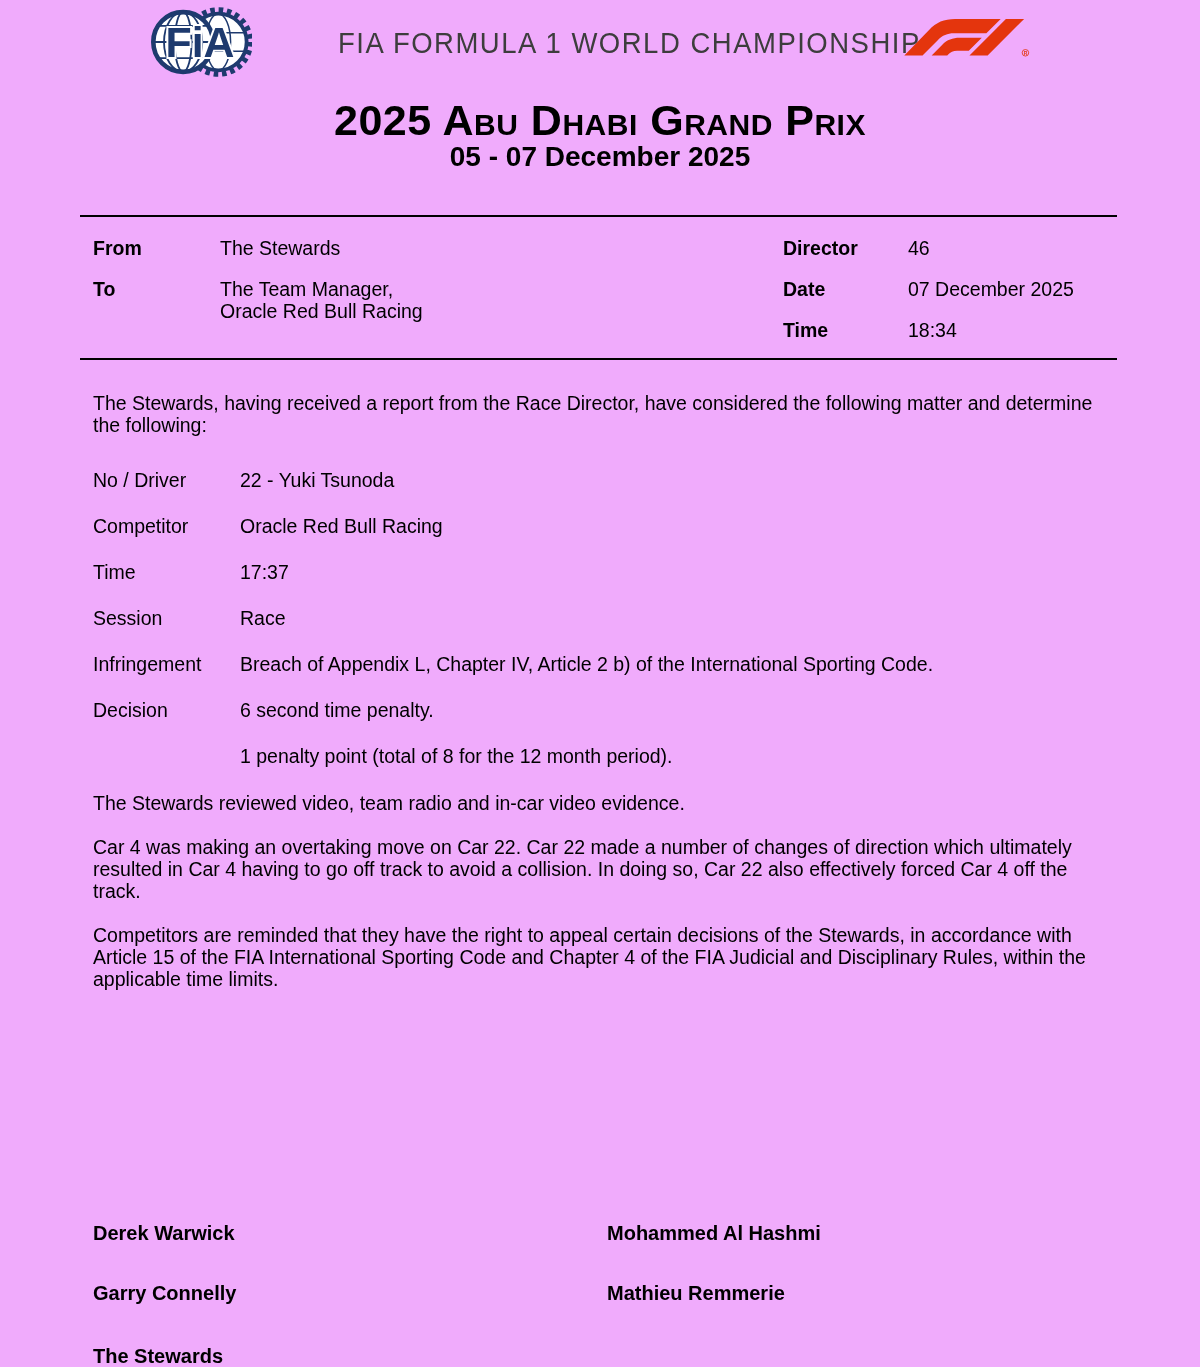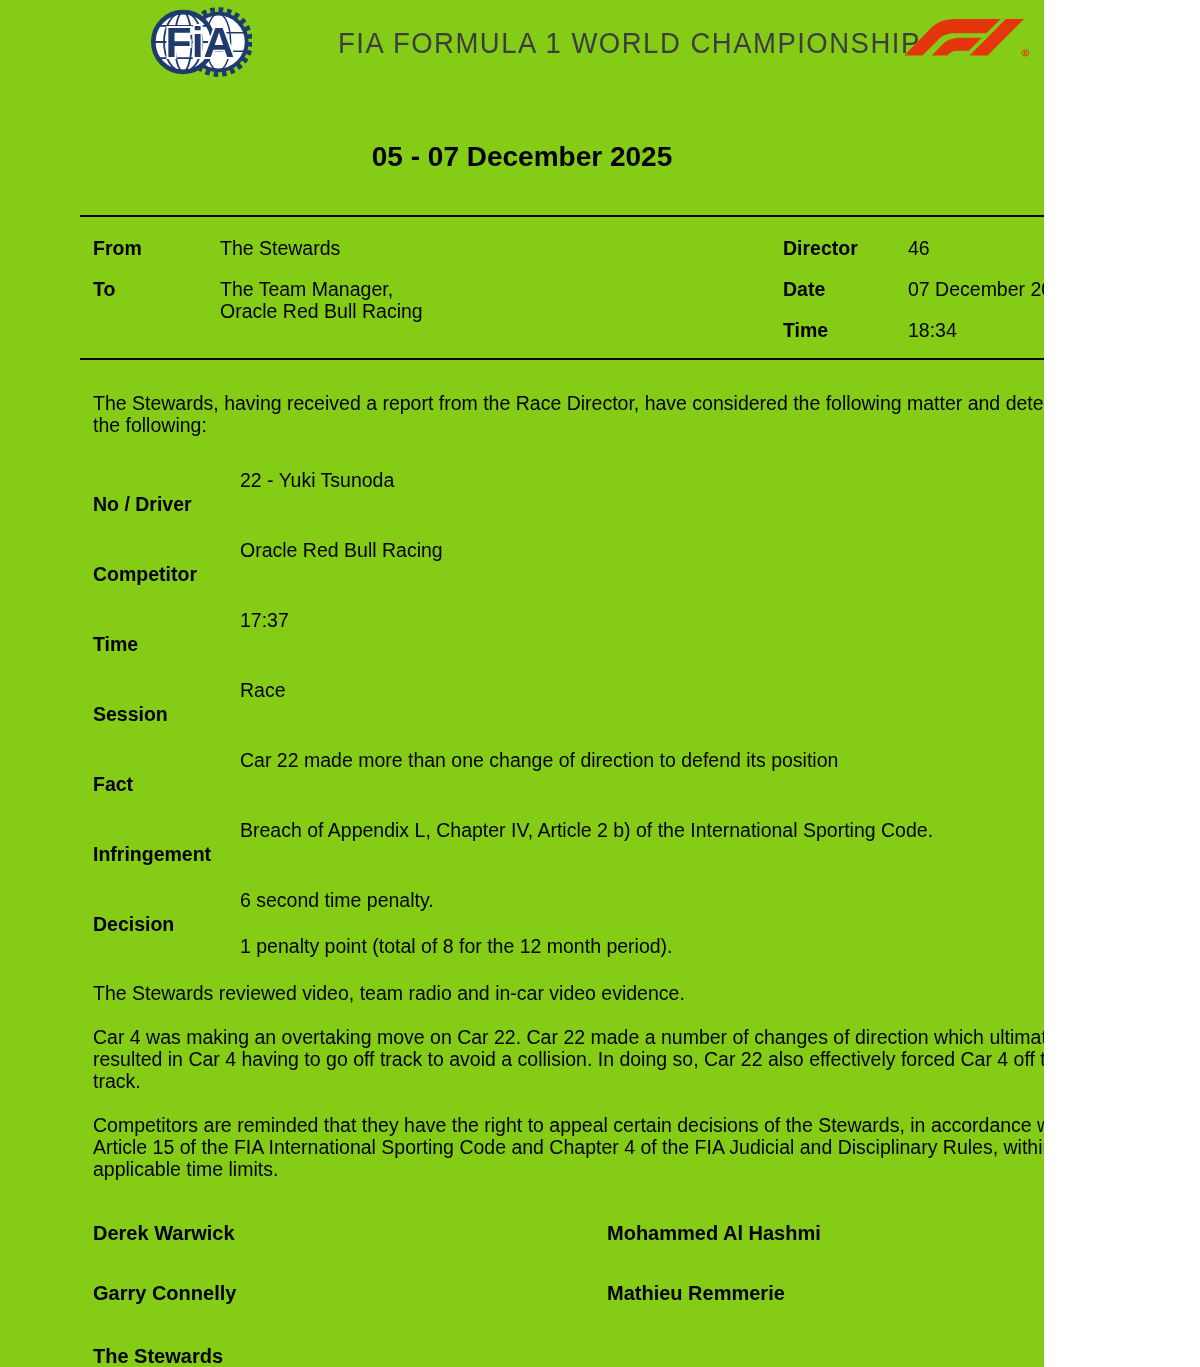--- a/index.html
+++ b/index.html
@@ -1,20 +1,20 @@
 <!DOCTYPE html>
 <html><head>
 <meta charset="utf-8">
 <style>
   html, body { margin: 0; padding: 0; background: #ffffff; }
   .page {
     position: relative;
-    width: 1044px;
+    width: 1200px;
     height: 1367px;
-    background: #84cc16;
+    background: #f0abfc;
     color: #000000;
     font-family: "Liberation Sans", sans-serif;
     font-size: 19.5px;
     line-height: 22px;
     overflow: hidden;
   }
 
   
   .fia-logo { position: absolute; left: 151px; top: 2px; }
   .championship {
@@ -59,21 +59,21 @@
   .meta-right { position: absolute; left: 703px; top: 20px; width: 320px; }
   .meta-right .meta-row { margin-bottom: 19px; }
   .meta-right .meta-label { flex: 0 0 125px; }
 
   
   .body {
     position: absolute; top: 392px; left: 93px; width: 1014px;
   }
   .intro { margin: 0 0 33px 0; }
   .field-row { display: flex; margin-bottom: 24px; }
-  .field-label { flex: 0 0 147px; font-weight: bold; margin-top: 24px; }
+  .field-label { flex: 0 0 147px; font-weight: normal; }
   .field-value { flex: 1; }
   .field-value p { margin: 0; }
   .field-value p + p { margin-top: 24px; }
   .row-reason { margin-top: 25px; }
   .row-reason .field-value p + p { margin-top: 22px; }
   .row-reason .field-value p.spaced { margin-top: 38px; }
 
   
   .signatures {
     position: absolute; top: 1222px; left: 93px; right: 95px;
@@ -121,20 +121,21 @@
         <path d="M 44 60 L 60 44 C 68 36 76 33 87 33 L 121 33 L 101 53 L 83 53 C 77 53 73 55 69 59 L 68 60 Z"></path>
         <path d="M 158 4 L 186 4 L 130 60 L 102 60 Z"></path>
       </g>
       <g>
         <circle cx="188" cy="56" r="5" fill="none" stroke="#e4350d" stroke-width="1.3"></circle>
         <text x="188" y="59" text-anchor="middle" font-family="Liberation Sans, sans-serif" font-size="7.5" font-weight="bold" fill="#e4350d">R</text>
       </g>
     </svg>
   </span>
 
+  <div class="title">2025 Abu Dhabi Grand Prix</div>
   <div class="subtitle">05 - 07 December 2025</div>
 
   <div class="meta">
     <div class="meta-left">
       <div class="meta-row">
         <div class="meta-label">From</div>
         <div class="meta-value">The Stewards</div>
       </div>
       <div class="meta-row">
         <div class="meta-label">To</div>
@@ -176,24 +177,20 @@
     <div class="field-row">
       <div class="field-label">Time</div>
       <div class="field-value">17:37</div>
     </div>
 
     <div class="field-row">
       <div class="field-label">Session</div>
       <div class="field-value">Race</div>
     </div>
 
-    <div class="field-row">
-      <div class="field-label">Fact</div>
-      <div class="field-value">Car 22 made more than one change of direction to defend its position</div>
-    </div>
 
     <div class="field-row">
       <div class="field-label">Infringement</div>
       <div class="field-value">Breach of Appendix L, Chapter IV, Article 2 b) of the International Sporting Code.</div>
     </div>
 
     <div class="field-row">
       <div class="field-label">Decision</div>
       <div class="field-value">
         <p>6 second time penalty.</p>

